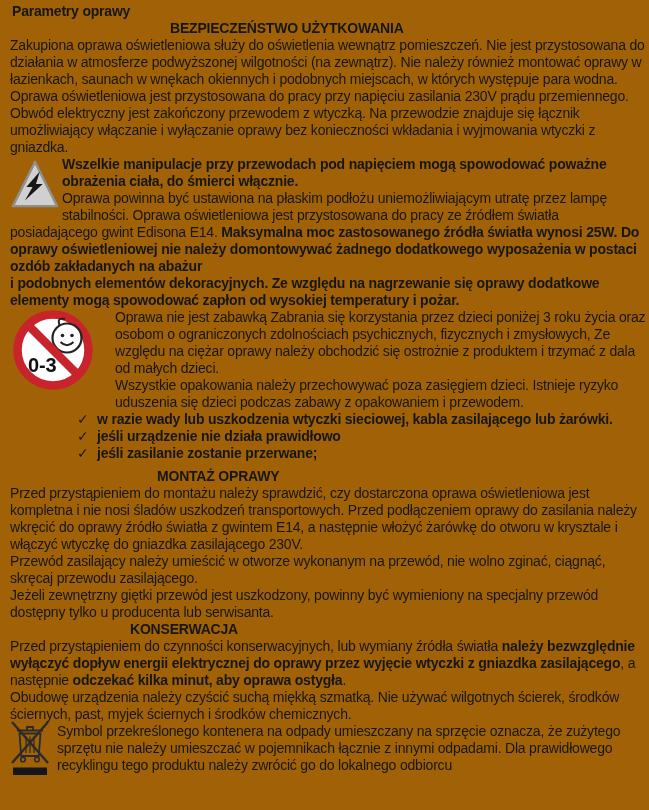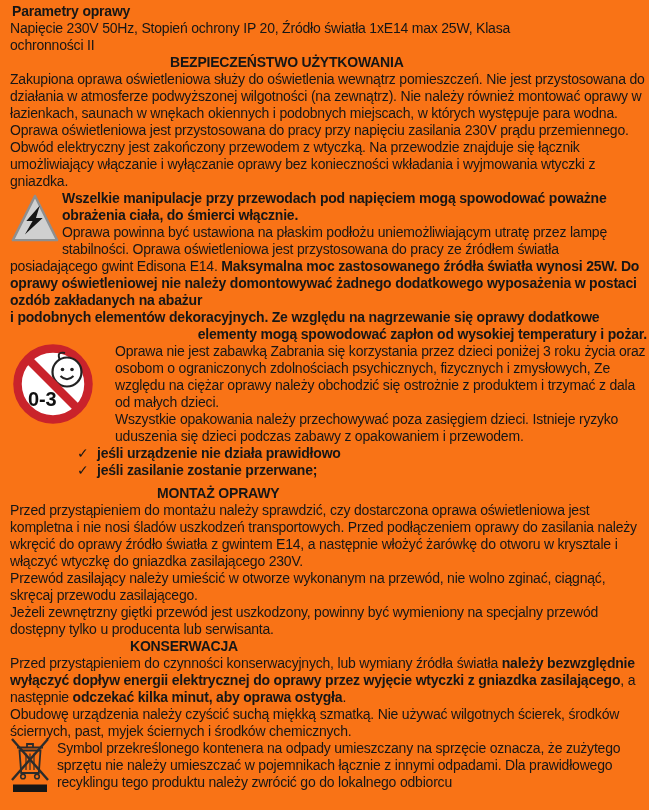--- a/index.html
+++ b/index.html
@@ -1,52 +1,51 @@
 <!DOCTYPE html>
 <html lang="pl"><head>
 <meta charset="utf-8">
 <style>
   html,body{margin:0;padding:0;background:#fff;}
   .sheet{
     position:relative;
     width:649px;height:810px;
     box-sizing:border-box;
-    background:#f97316;
+    background:#a16207;
     color:#161616;
     font-family:"Liberation Sans",sans-serif;
     font-size:14px;line-height:17px;
     letter-spacing:-0.2px;
     padding:3px 2px 0 10px;
     overflow:hidden;
   }
   p{margin:0;}
   .b{font-weight:bold;}
   .title{font-weight:bold;padding-left:2px;}
   .h-safety{font-weight:bold;padding-left:160px;}
   .h-assembly{font-weight:bold;padding-left:147px;margin-top:6px;}
   .h-maint{font-weight:bold;padding-left:120px;}
-  .center-line{text-align:right;font-weight:bold;}
+  .center-line{text-align:left;font-weight:bold;}
   .donot{font-weight:bold;font-size:16.5px;line-height:20px;padding-left:8px;letter-spacing:-0.3px;}
   .chk-row{padding-left:67px;font-weight:bold;}
   .chk-mark{display:inline-block;width:20px;font-weight:normal;}
   .tri-float{float:left;width:50px;height:54px;margin:2px 2px 12px 0;}
   .zt-float{float:left;width:86px;height:82px;margin:0 19px 20px 0;}
   .weee-float{float:left;width:40px;height:57px;margin:-4px 7px 0 0;}
   svg{display:block;}
   svg text{font-family:"Liberation Sans",sans-serif;}
   .clear{clear:both;}
 </style>
 </head>
 <body>
 
 <div class="sheet">
 
   <div class="title">Parametry oprawy</div>
 
-  <p><span>Napięcie 230V 50Hz, Stopień ochrony IP 20, Źródło światła 1xE14 max 25W, Klasa</span><br><span>ochronności II</span></p>
 
   <div class="h-safety">BEZPIECZEŃSTWO UŻYTKOWANIA</div>
 
   <p>Zakupiona oprawa oświetleniowa służy do oświetlenia wewnątrz pomieszczeń. Nie jest przystosowana do działania w atmosferze podwyższonej wilgotności (na zewnątrz). Nie należy również montować oprawy w łazienkach, saunach w wnękach okiennych i podobnych miejscach, w których występuje para wodna. Oprawa oświetleniowa jest przystosowana do pracy przy napięciu zasilania 230V prądu przemiennego. Obwód elektryczny jest zakończony przewodem z wtyczką. Na przewodzie znajduje się łącznik umożliwiający włączanie i wyłączanie oprawy bez konieczności wkładania i wyjmowania wtyczki z gniazdka.</p>
 
   <div>
     <span class="tri-float">
       <svg width="50" height="54" viewBox="0 0 52 54" aria-hidden="true">
         <path d="M26 3 L49 49 H3 Z" fill="#d0d0d0" stroke="#8f8f8f" stroke-width="2.5" stroke-linejoin="round"></path>
         <path d="M31 13 L17 29 L23.5 29 L15.5 43 L34 26 L27 26 Z" fill="#161616"></path>
@@ -68,20 +67,21 @@
         <path d="M50.5 33 Q57 39.5 63.5 33" fill="none" stroke="#222222" stroke-width="2"></path>
         <line x1="18.5" y1="16.5" x2="67.5" y2="65.5" stroke="#c9232b" stroke-width="8.5"></line>
         <text x="18" y="63" font-size="20" font-weight="bold" fill="#111111">0-3</text>
       </svg>
     </span>
     <p><span>Oprawa nie jest zabawką Zabrania się korzystania przez dzieci poniżej 3 roku życia oraz osobom o ograniczonych zdolnościach psychicznych, fizycznych i zmysłowych, Ze względu na ciężar oprawy należy obchodzić się ostrożnie z produktem i trzymać z dala od małych dzieci.</span><br><span>Wszystkie opakowania należy przechowywać poza zasięgiem dzieci. Istnieje ryzyko uduszenia się dzieci podczas zabawy z opakowaniem i przewodem.</span></p>
   </div>
 
 
   <div>
+    <div class="chk-row"><span class="chk-mark">✓</span><span>w razie wady lub uszkodzenia wtyczki sieciowej, kabla zasilającego lub żarówki.</span></div>
     <div class="chk-row"><span class="chk-mark">✓</span><span>jeśli urządzenie nie działa prawidłowo</span></div>
     <div class="chk-row"><span class="chk-mark">✓</span><span>jeśli zasilanie zostanie przerwane;</span></div>
   </div>
 
   <div class="h-assembly">MONTAŻ OPRAWY</div>
 
   <p>Przed przystąpieniem do montażu należy sprawdzić, czy dostarczona oprawa oświetleniowa jest kompletna i nie nosi śladów uszkodzeń transportowych. Przed podłączeniem oprawy do zasilania należy wkręcić do oprawy źródło światła z gwintem E14, a następnie włożyć żarówkę do otworu w krysztale i włączyć wtyczkę do gniazdka zasilającego 230V.</p>
   <p>Przewód zasilający należy umieścić w otworze wykonanym na przewód, nie wolno  zginać, ciągnąć, skręcaj  przewodu zasilającego.</p>
   <p>Jeżeli zewnętrzny giętki przewód jest uszkodzony, powinny być wymieniony na specjalny przewód dostępny tylko u producenta lub serwisanta.</p>
 

